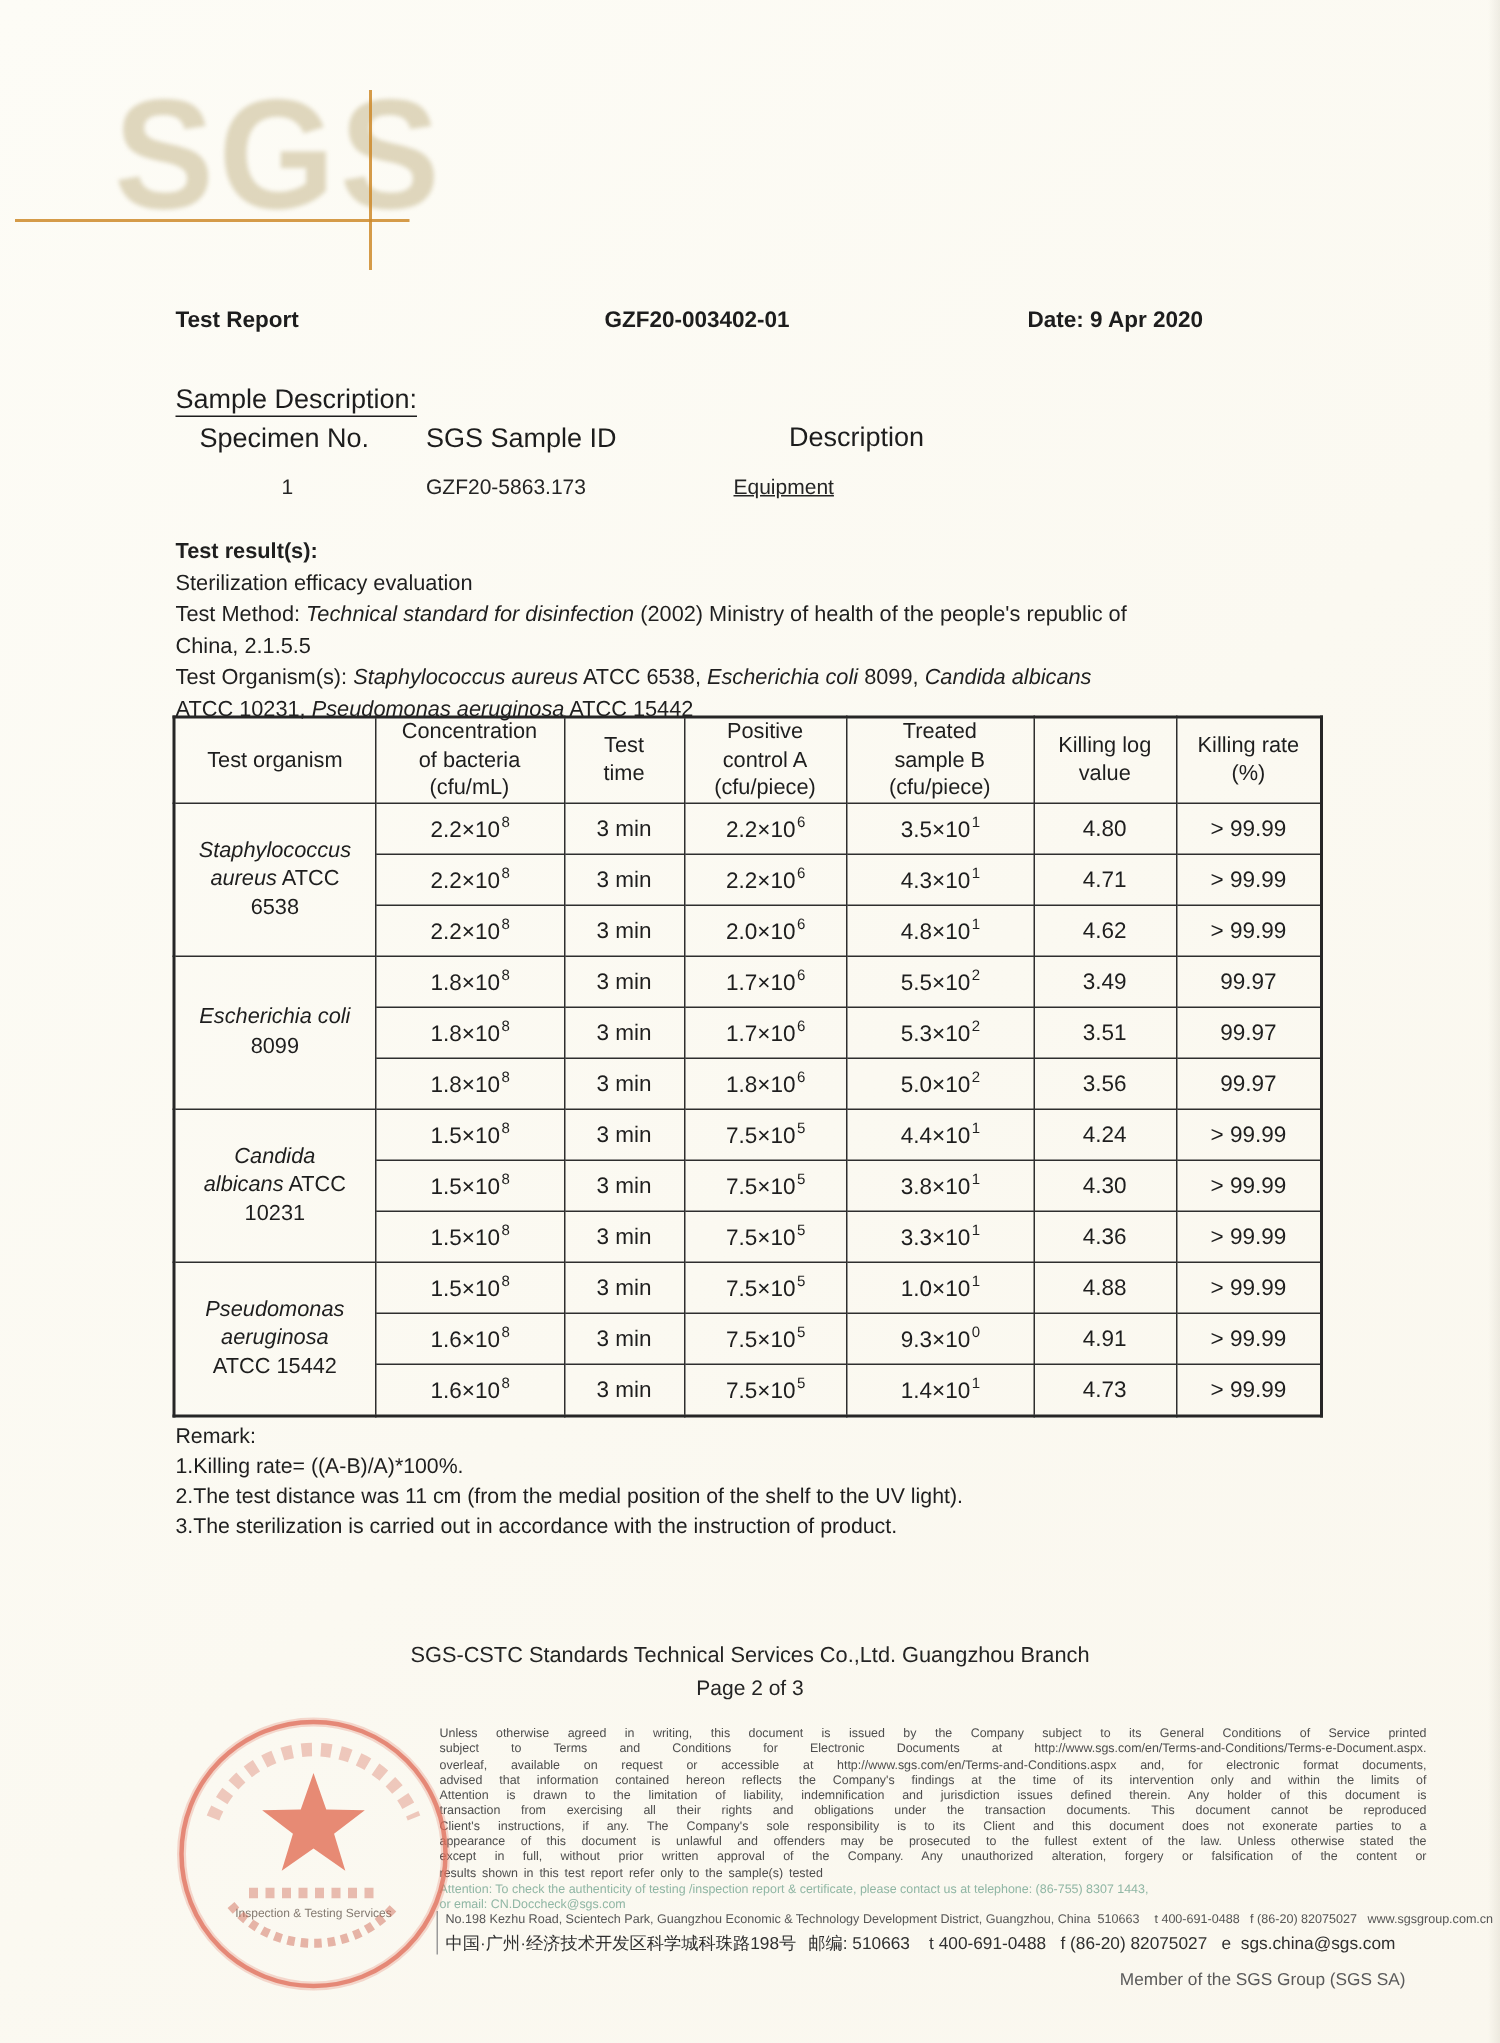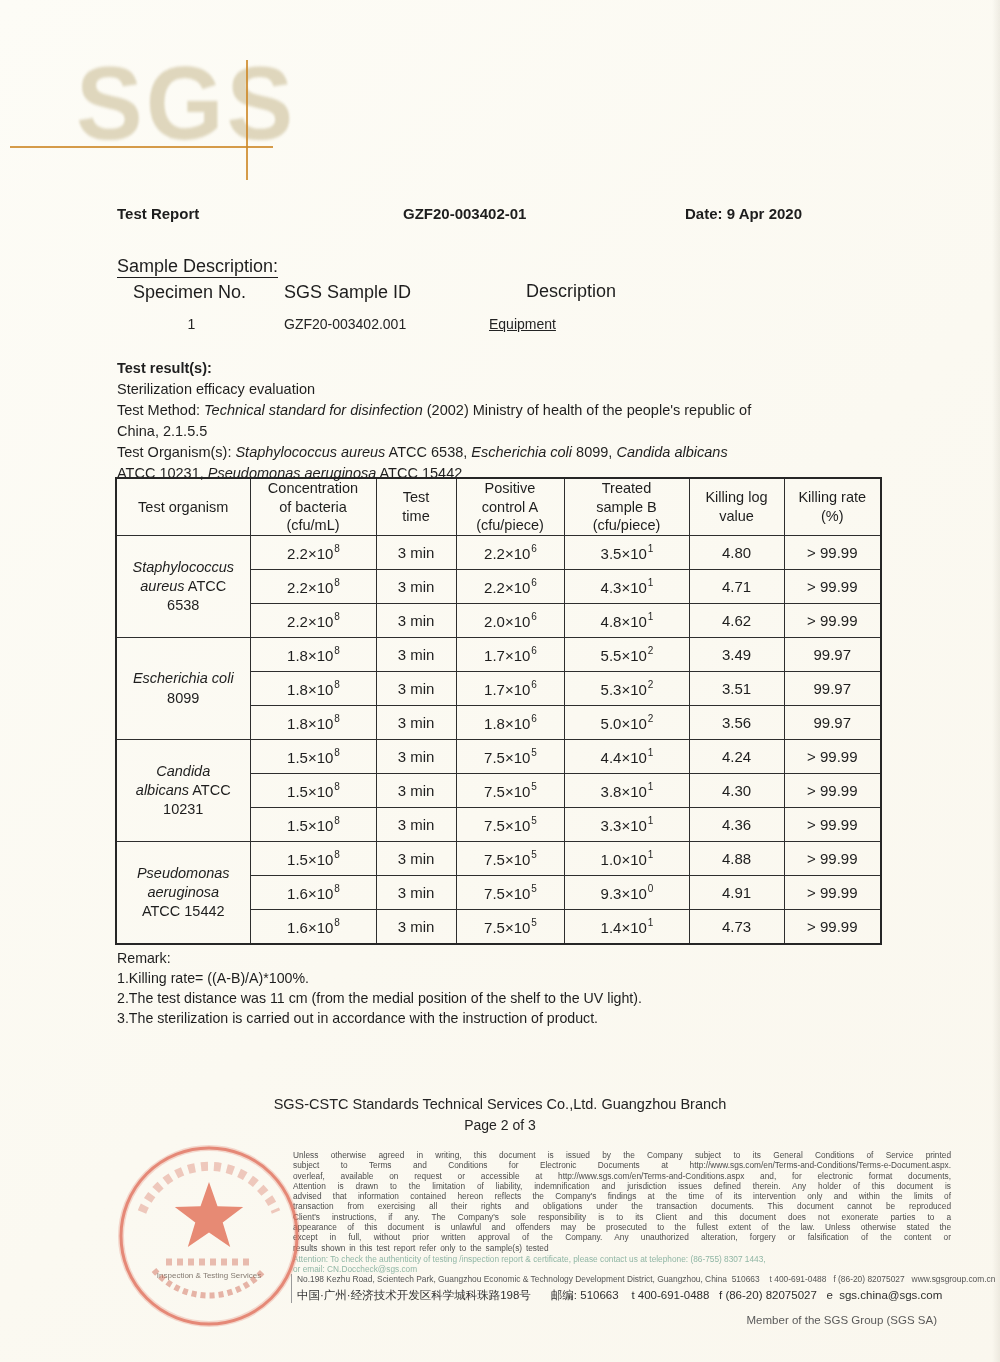--- a/index.html
+++ b/index.html
@@ -46,21 +46,21 @@
   #remark{left:117px;top:948px;font-size:14.2px;line-height:20px;color:#1e1e1e;}
   
   #company{left:0;top:1096px;width:1000px;text-align:center;font-size:14.5px;color:#242424;}
   #pageno{left:0;top:1117px;width:1000px;text-align:center;font-size:14px;color:#242424;}
   #legal{left:293px;top:1150px;width:658px;font-size:8.3px;line-height:10.3px;color:#4d4d4d;word-spacing:1.6px;}
   #legal .jline{text-align:justify;text-align-last:justify;}
   #attention{left:293px;top:1254px;width:658px;font-size:8.3px;line-height:10px;
     color:rgba(125,170,150,.85);filter:blur(.3px);}
   #addr{left:291px;top:1274px;width:662px;border-left:1px solid #9a9a9a;padding-left:5px;}
   .addr-en{display:flex;gap:10px;font-size:8.4px;color:#555;white-space:pre;}
-  .addr-cn{display:flex;gap:20px;margin-top:4px;font-size:11.5px;color:#2f2f2f;white-space:pre;}
+  .addr-cn{display:flex;gap:8px;margin-top:4px;font-size:11.5px;color:#2f2f2f;white-space:pre;}
   #member{right:63px;top:1314px;font-size:11.5px;color:#5a5a5a;}
   
   #stamp{left:114px;top:1142px;}
   
   #edge{right:0;top:0;width:8px;height:1362px;background:linear-gradient(to left,rgba(120,110,90,.10),rgba(0,0,0,0));}
 </style>
 </head>
 <body>
 
 <div id="page">
@@ -73,21 +73,21 @@
   <div class="abs h-bold" style="left:403px;top:205px;">GZF20-003402-01</div>
   <div class="abs h-bold" style="left:685px;top:205px;">Date: 9 Apr 2020</div>
 
   <div class="abs s-head" style="left:117px;top:256px;">
     <span class="underlined">Sample Description:</span>
   </div>
   <div class="abs s-head" style="left:133px;top:282px;">Specimen No.</div>
   <div class="abs s-head" style="left:284px;top:282px;">SGS Sample ID</div>
   <div class="abs s-head" style="left:486px;top:281px;margin-left:40px;">Description</div>
   <div class="abs s-val" style="left:133px;top:316px;width:117px;text-align:center;">1</div>
-  <div class="abs s-val" style="left:284px;top:316px;">GZF20-003402.001</div>
+  <div class="abs s-val" style="left:284px;top:316px;">GZF20-5863.173</div>
   <div class="abs s-val" style="left:489px;top:316px;text-decoration:underline;">Equipment</div>
 
   <div id="results" class="abs">
     <div class="bold">Test result(s):</div>
     <div>Sterilization efficacy evaluation</div>
     <div><span>Test Method: </span><span class="it">Technical standard for disinfection</span><span> (2002) Ministry of health of the people's republic of</span></div>
     <div>China, 2.1.5.5</div>
     <div><span>Test Organism(s): </span><span class="it">Staphylococcus aureus</span><span> ATCC 6538, </span><span class="it">Escherichia coli</span><span> 8099, </span><span class="it">Candida albicans</span></div>
     <div><span>ATCC 10231, </span><span class="it">Pseudomonas aeruginosa</span><span> ATCC 15442</span></div>
   </div>
@@ -235,22 +235,22 @@
     <div>3.The sterilization is carried out in accordance with the instruction of product.</div>
   </div>
 
   <div id="company" class="abs">SGS-CSTC Standards Technical Services Co.,Ltd. Guangzhou Branch</div>
   <div id="pageno" class="abs">Page 2 of 3</div>
 
   <div id="legal" class="abs">
     <div class="jline">Unless otherwise agreed in writing, this document is issued by the Company subject to its General Conditions of Service printed</div>
     <div class="jline">subject to Terms and Conditions for Electronic Documents at http://www.sgs.com/en/Terms-and-Conditions/Terms-e-Document.aspx.</div>
     <div class="jline">overleaf, available on request or accessible at http://www.sgs.com/en/Terms-and-Conditions.aspx and, for electronic format documents,</div>
+    <div class="jline">advised that information contained hereon reflects the Company's findings at the time of its intervention only and within the limits of</div>
     <div class="jline">Attention is drawn to the limitation of liability, indemnification and jurisdiction issues defined therein. Any holder of this document is</div>
-    <div class="jline">advised that information contained hereon reflects the Company's findings at the time of its intervention only and within the limits of</div>
     <div class="jline">transaction from exercising all their rights and obligations under the transaction documents. This document cannot be reproduced</div>
     <div class="jline">Client's instructions, if any. The Company's sole responsibility is to its Client and this document does not exonerate parties to a</div>
     <div class="jline">appearance of this document is unlawful and offenders may be prosecuted to the fullest extent of the law. Unless otherwise stated the</div>
     <div class="jline">except in full, without prior written approval of the Company. Any unauthorized alteration, forgery or falsification of the content or</div>
     <div>results shown in this test report refer only to the sample(s) tested</div>
   </div>
 
   <div id="attention" class="abs">
     <div>Attention: To check the authenticity of testing /inspection report &amp; certificate, please contact us at telephone: (86-755) 8307 1443,</div>
     <div>or email: CN.Doccheck@sgs.com</div>

